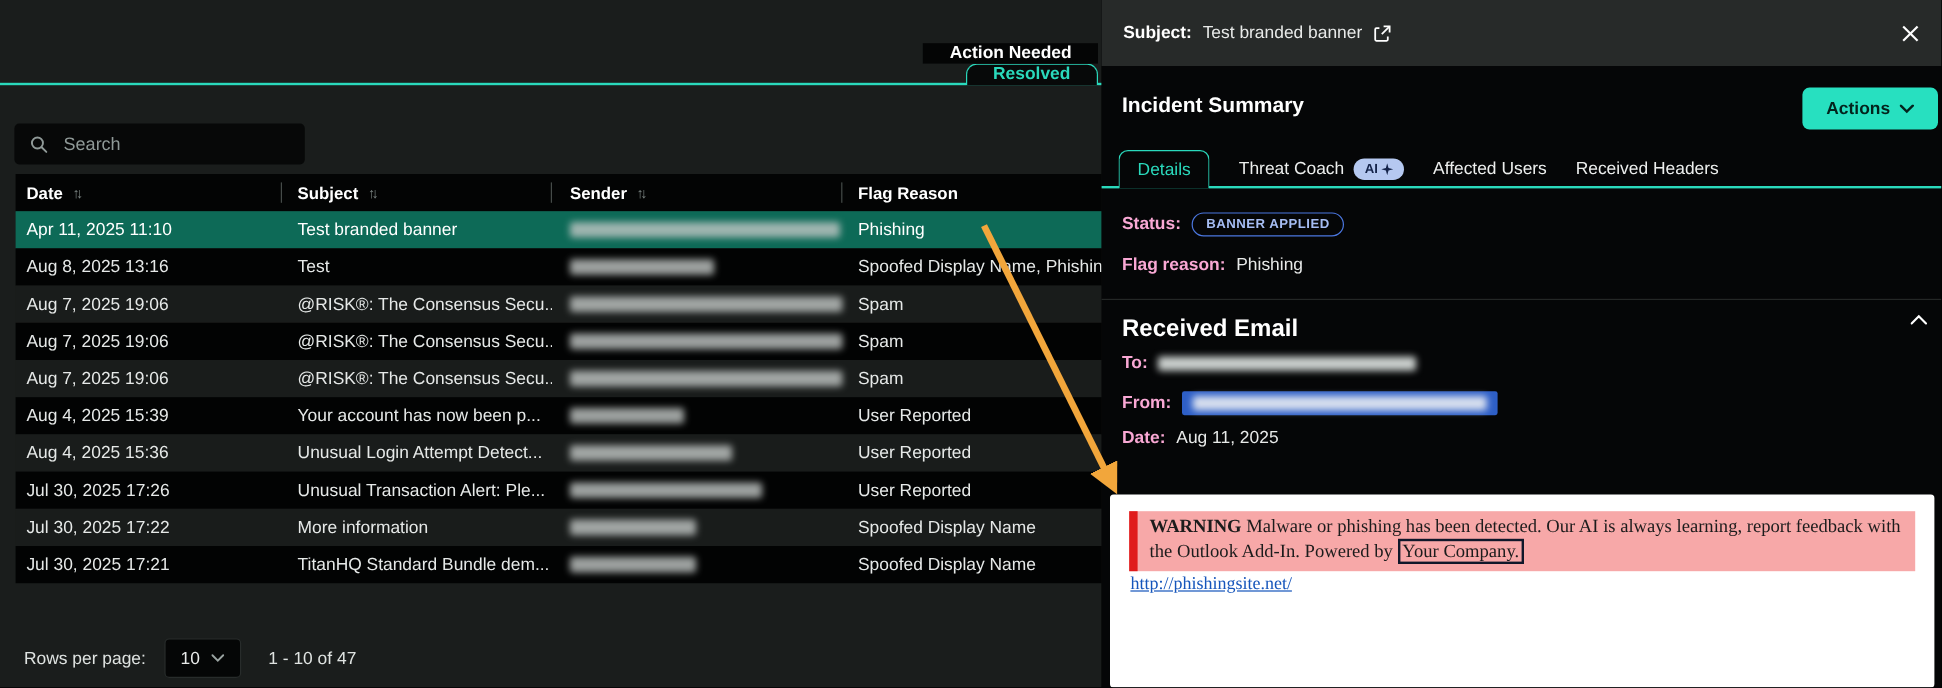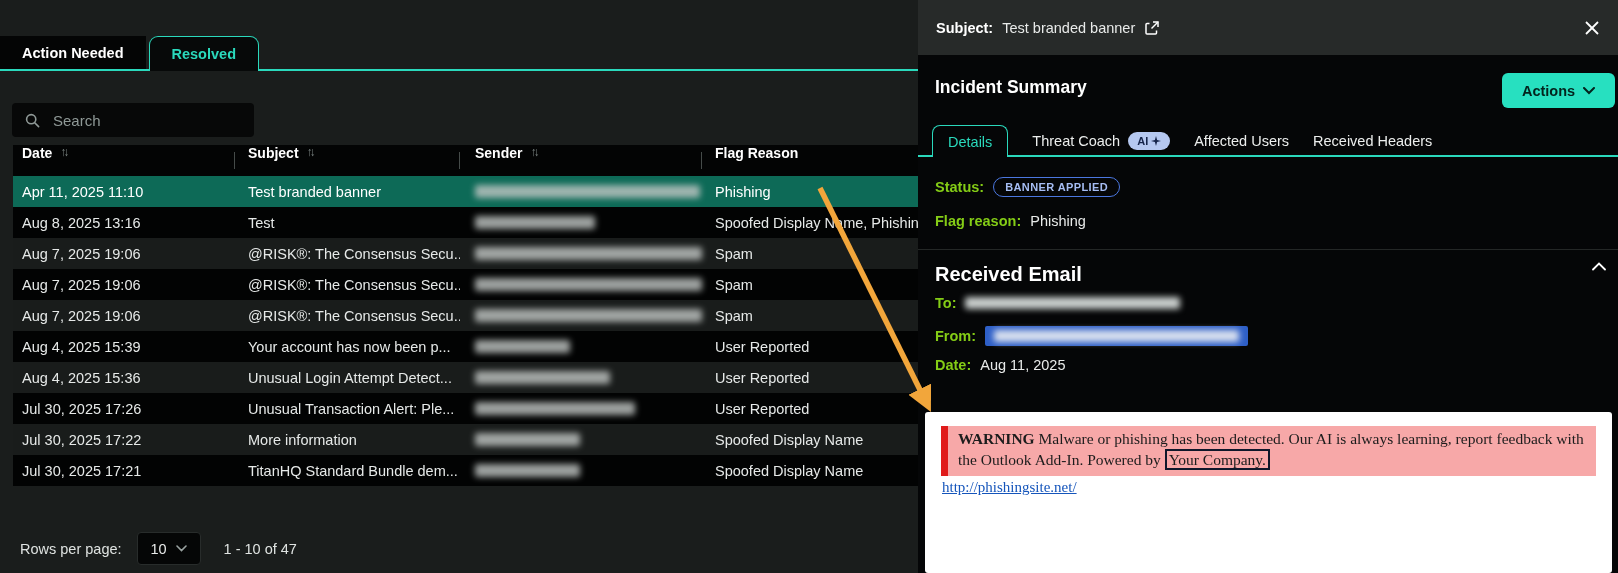--- a/index.html
+++ b/index.html
@@ -2,35 +2,35 @@
 <html><head>
 <meta charset="utf-8">
 <style>
   html,body{margin:0;padding:0;background:#000;}
   .stage{position:relative;width:1618px;height:573px;overflow:hidden;background:#050607;
          font-family:"Liberation Sans",sans-serif;color:#e8eae9;}
 
   
   .lp{position:absolute;left:0;top:0;width:918px;height:573px;background:#1a1d1c;}
   .ltabs{position:absolute;left:0;top:36px;width:918px;height:35px;display:flex;align-items:flex-end;
-         border-bottom:2px solid #2ad9bc;box-sizing:border-box;}
+         border-bottom:2px solid #2ad9bc;box-sizing:border-box;flex-direction:column;}
   .ltab{height:33px;display:flex;align-items:center;padding:0 22px;background:#040505;margin-right:3px;
         font-weight:bold;font-size:14.5px;color:#fff;cursor:pointer;box-sizing:border-box;}
   .ltab.active{height:35px;margin-bottom:-2px;background:#070909;color:#2ad9bc;
         border:1.5px solid #2ad9bc;border-bottom:none;border-radius:9px 9px 0 0;position:relative;z-index:2;}
 
   .search{position:absolute;left:12px;top:103px;width:242px;height:34px;background:#070808;border-radius:4px;
           display:flex;align-items:center;gap:11px;padding:0 13px;box-sizing:border-box;}
   .search input{background:transparent;border:none;outline:none;color:#c7cccb;font-size:15px;width:170px;
           font-family:"Liberation Sans",sans-serif;}
   .search input::placeholder{color:#8f9997;}
 
   .table{position:absolute;left:13px;top:145px;width:905px;}
   .thead{display:flex;height:31px;background:#030404;align-items:center;font-weight:bold;font-size:14px;color:#fff;}
-  .th{box-sizing:border-box;display:flex;gap:8px;height:100%;position:relative;}
+  .th{box-sizing:border-box;display:flex;align-items:center;gap:8px;height:100%;position:relative;}
   .th .sort{color:#7b8482;font-size:12px;font-weight:normal;letter-spacing:-3px;padding-right:3px;}
   .th.sep::after{content:"";position:absolute;right:0;top:7px;height:17px;width:1px;background:#454b49;}
   .trow{display:flex;height:31px;align-items:center;font-size:14.5px;color:#e6e9e8;cursor:pointer;}
   .trow.grey{background:#191c1b;}
   .trow.dark{background:#020303;}
   .trow.sel{background:#0d6a57;color:#fff;}
   .c-date{width:222px;padding-left:9px;box-sizing:border-box;}
   .c-subject{width:225px;padding-left:13px;box-sizing:border-box;white-space:nowrap;overflow:hidden;}
   .c-sender{width:242px;padding-left:15px;box-sizing:border-box;display:flex;}
   .c-flag{flex:1;padding-left:13px;box-sizing:border-box;white-space:nowrap;overflow:hidden;}
@@ -57,21 +57,21 @@
   .rp-tabs{position:absolute;left:0;top:126px;width:700px;height:31px;display:flex;align-items:flex-end;
            padding-left:14px;border-bottom:2px solid #2ad9bc;box-sizing:border-box;gap:24px;
            font-size:14.5px;color:#eceeed;}
   .rtab{display:flex;align-items:center;height:29px;cursor:pointer;white-space:nowrap;}
   .rtab.active{height:31px;margin-bottom:-2px;background:#050607;color:#2ad9bc;border:1.5px solid #2ad9bc;
            border-bottom:none;border-radius:8px 8px 0 0;padding:0 15px;position:relative;z-index:2;}
   .ai-pill{background:#b5c8f0;color:#15244a;border-radius:10px;font-size:11px;font-weight:bold;
            padding:3px 9px;margin-left:8px;display:inline-flex;align-items:center;gap:3px;}
 
   .kv{position:absolute;display:flex;align-items:center;gap:9px;font-size:14.5px;left:17px;}
-  .kv .lbl{font-weight:bold;color:#84cc16;}
+  .kv .lbl{font-weight:bold;color:#f9a8d4;}
   .status-row{top:177px;}
   .badge{border:1.5px solid #4b77e0;color:#a6bdf3;border-radius:13px;padding:3px 11px;
          font-size:11px;font-weight:bold;letter-spacing:.4px;}
   .flagreason-row{top:213px;}
   .divider{position:absolute;left:0;top:249px;width:700px;height:1px;background:#242726;}
   .re-title{position:absolute;left:17px;top:263px;font-size:20px;font-weight:bold;color:#fff;}
   .collapse-btn{position:absolute;right:12px;top:262px;}
   .to-row{top:295px;}
   .from-row{top:326px;}
   .date-row{top:357px;}

